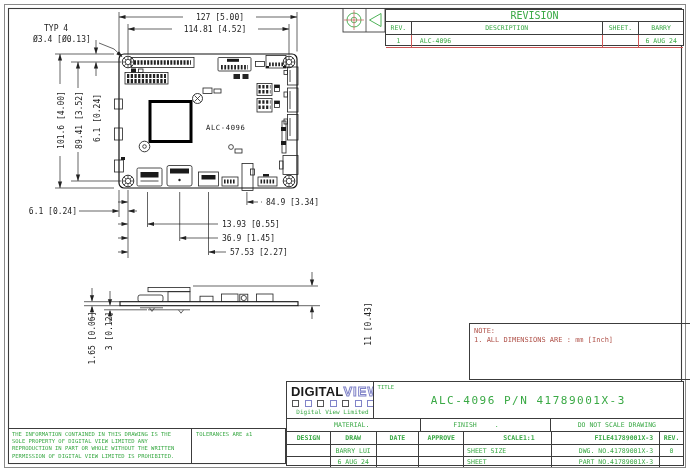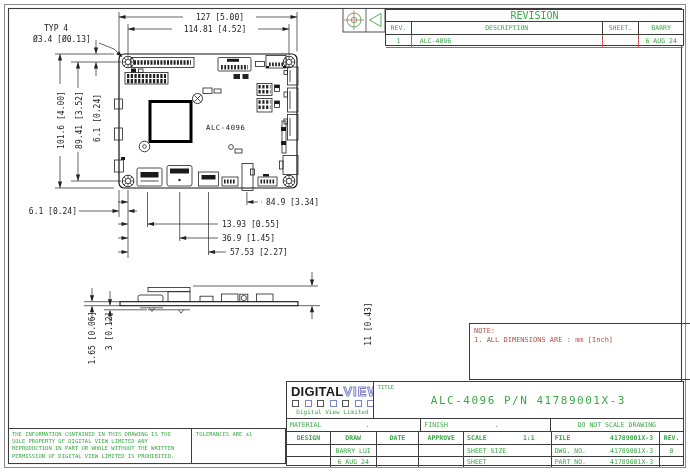--- a/index.html
+++ b/index.html
@@ -22,21 +22,21 @@
   .rt-data .desc{justify-content:flex-start;padding-left:8px;}
   
   .note{border:1px solid #3c3c3c;padding:3px 4px;font-size:7px;line-height:9px;color:#b0524a;}
   
   .tb{border:1px solid #3c3c3c;background:#fff;font-size:6.5px;color:#3aa945;}
   .tb-row{display:flex;box-sizing:border-box;border-top:1px solid #3c3c3c;}
   .tb-row:first-child{border-top:none;}
   .tb-row > div{box-sizing:border-box;border-right:1px solid #3c3c3c;display:flex;align-items:center;overflow:hidden;white-space:nowrap;}
   .tb-row > div:last-child{border-right:none;}
   .c{justify-content:center;}
-  .lv{justify-content:space-between;padding:0 6px 0 3px;}
+  .lv{justify-content:flex-end;padding:0 6px 0 3px;}
   .lab{padding-left:3px;}
   
   .logo{flex-direction:column;align-items:flex-start !important;padding:3px 2px 0 4px;}
   .logo-line1{font-family:"Liberation Sans", sans-serif;font-size:13px;font-weight:bold;color:#1a1a1a;line-height:13px;letter-spacing:.2px;}
   .logo-view{color:#ffffff;-webkit-text-stroke:1px #8083c8;letter-spacing:1px;}
   .logo-sq{display:flex;gap:5.5px;margin:2px 0 0 1px;}
   .logo-sq span{width:5px;height:5px;border:1px solid #555;display:inline-block;}
   .logo-sq span.b{border-color:#8083c8;}
   .logo-sub{font-size:6px;color:#3aa945;align-self:flex-end;margin:1px 2px 0 0;line-height:7px;}
   .titlecell{position:relative;justify-content:center !important;}

